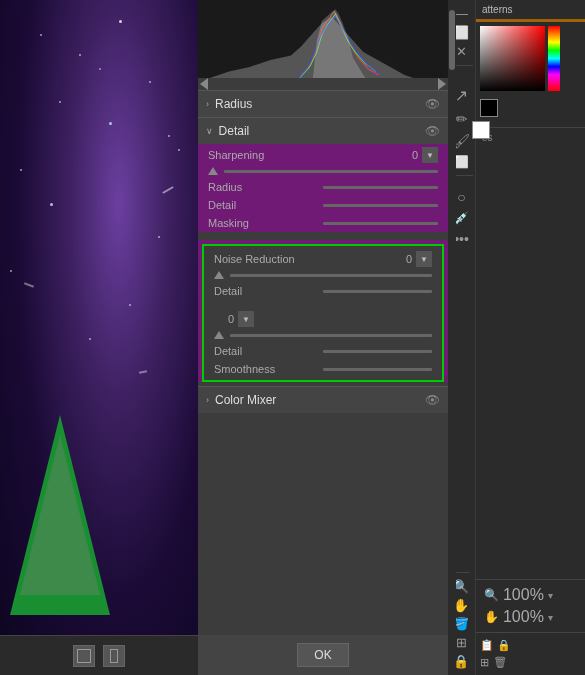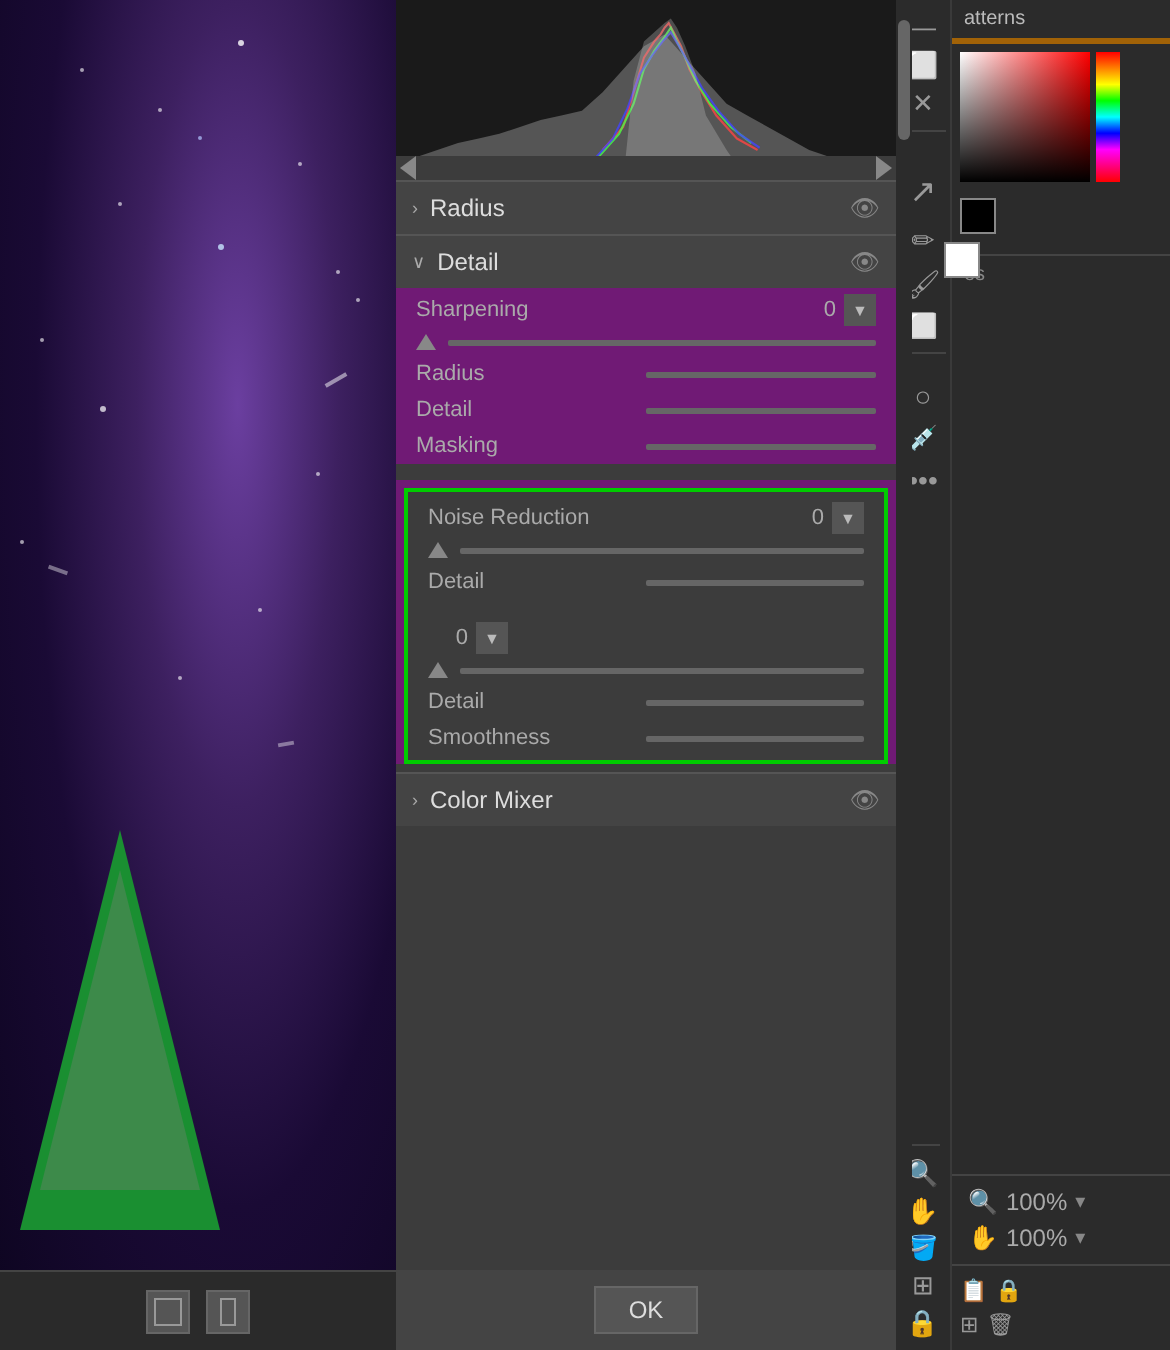--- a/index.html
+++ b/index.html
@@ -288,21 +288,21 @@
       padding: 2px 4px;
     }
 
     .pct-icon {
       color: #aaa;
       font-size: 12px;
     }
 
     .pct-value {
       color: #aaa;
-      font-size: 12px;
+      font-size: 16px;
     }
 
     
     .scroll-indicator {
       width: 8px;
       height: 100%;
       background: #2b2b2b;
       position: relative;
       flex-shrink: 0;
     }

